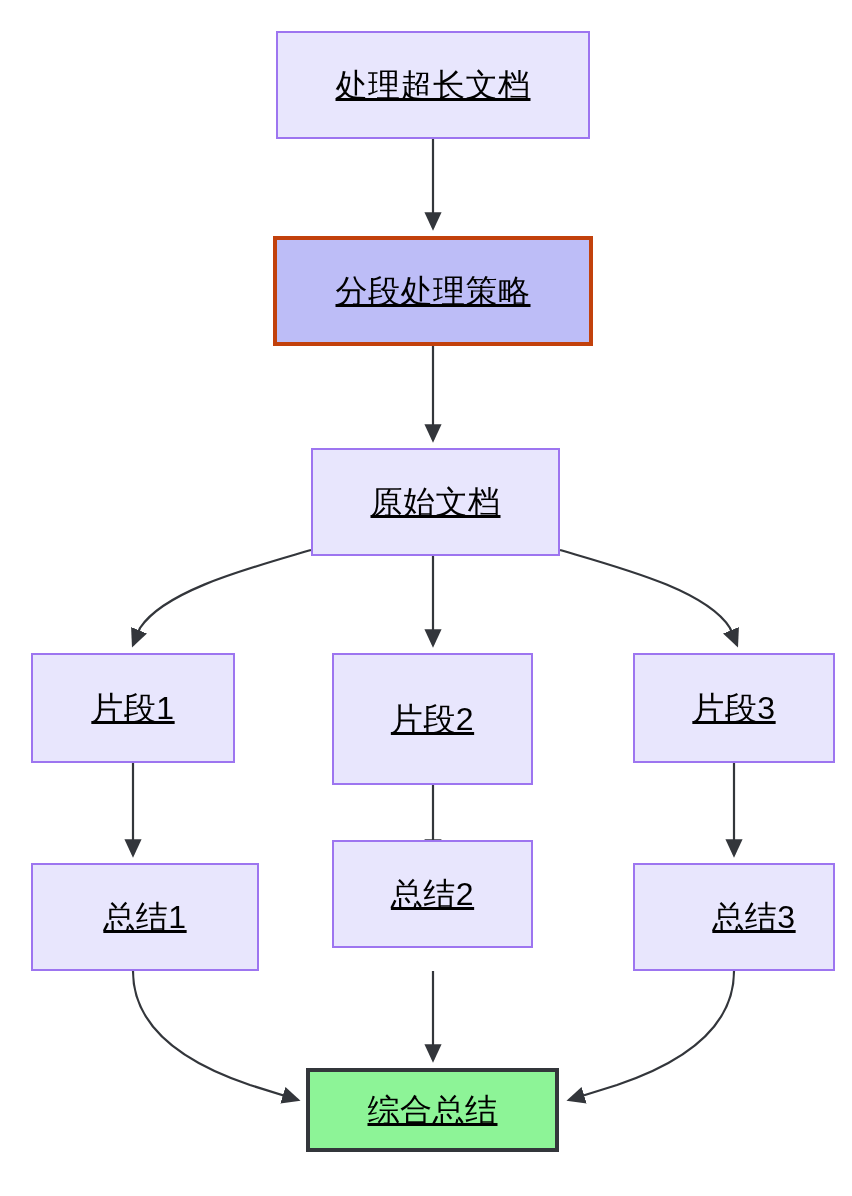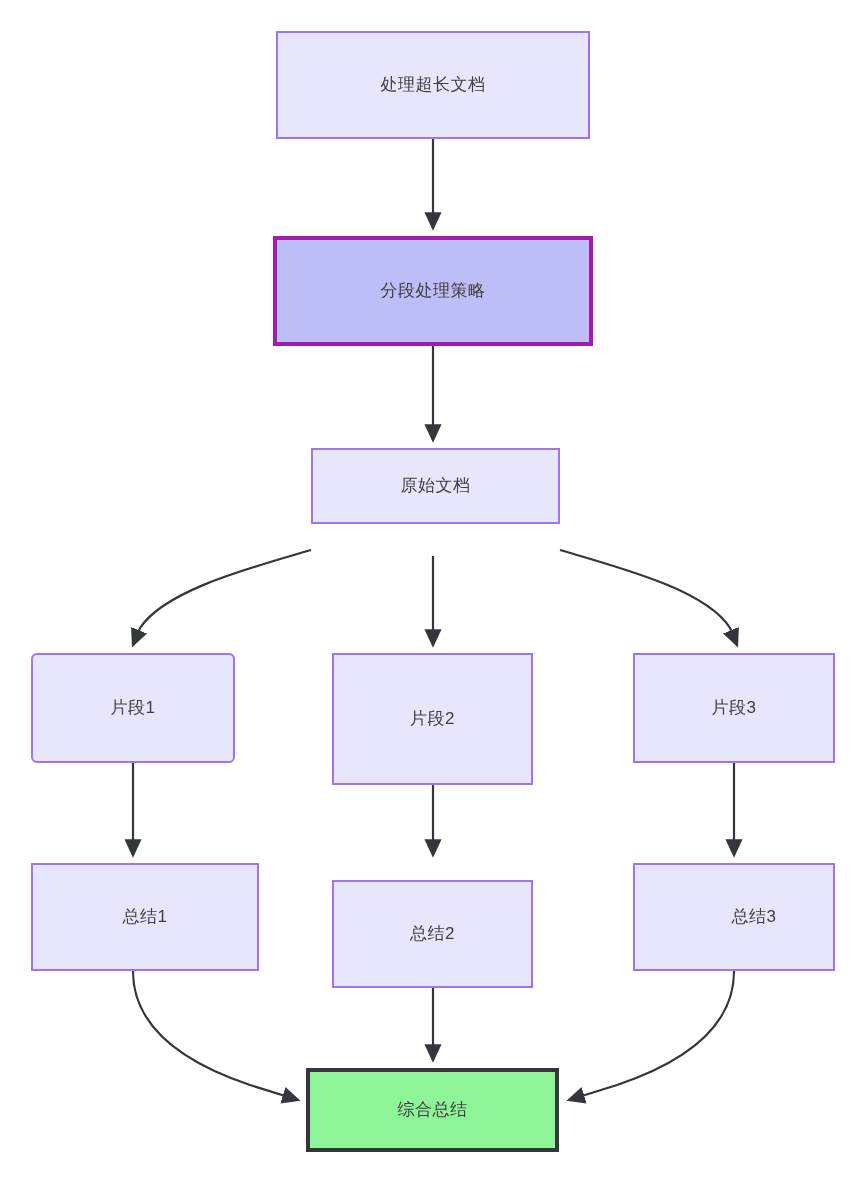--- a/index.html
+++ b/index.html
@@ -29,33 +29,34 @@
   }
   .node {
     position: absolute;
     box-sizing: border-box;
     display: flex;
     align-items: center;
     justify-content: center;
     text-align: center;
   }
   .node-label {
-    font-size: 17px;
+    font-size: 32px;
     line-height: 1.2;
-    color: #404040;
+    color: #000000;
     letter-spacing: 0.5px;
     white-space: nowrap;
+    text-decoration: underline;
   }
   .node.style-light {
     background: #e8e6fd;
     border: 2px solid #9d75f0;
   }
   .node.style-strong {
     background: #bdbdf7;
-    border: 4px solid #a21caf;
+    border: 4px solid #c2410c;
   }
   .node.style-accent {
     background: #8df497;
     border: 4px solid #33363b;
   }
 </style>
 </head>
 <body>
 
 <div id="diagram-root">
@@ -91,41 +92,41 @@
   </svg>
 
   <div class="node style-light" style="left:276px; top:31px; width:314px; height:108px;">
     <span class="node-label">处理超长文档</span>
   </div>
 
   <div class="node style-strong" style="left:273px; top:236px; width:320px; height:110px;">
     <span class="node-label">分段处理策略</span>
   </div>
 
-  <div class="node style-light" style="left:311px; top:448px; width:249px; height:76px;">
+  <div class="node style-light" style="left:311px; top:448px; width:249px; height:108px;">
     <span class="node-label">原始文档</span>
   </div>
 
-  <div class="node style-light" style="left:31px; top:653px; width:204px; height:110px;border-radius:6px;">
+  <div class="node style-light" style="left:31px; top:653px; width:204px; height:110px;">
     <span class="node-label">片段1</span>
   </div>
 
   <div class="node style-light" style="left:332px; top:653px; width:201px; height:132px;">
     <span class="node-label">片段2</span>
   </div>
 
   <div class="node style-light" style="left:633px; top:653px; width:202px; height:110px;align-items:center;">
     <span class="node-label">片段3</span>
   </div>
 
   <div class="node style-light" style="left:31px; top:863px; width:228px; height:108px;">
     <span class="node-label">总结1</span>
   </div>
 
-  <div class="node style-light" style="left:332px; top:880px; width:201px; height:108px;">
+  <div class="node style-light" style="left:332px; top:840px; width:201px; height:108px;">
     <span class="node-label">总结2</span>
   </div>
 
   <div class="node style-light" style="left:633px; top:863px; width:202px; height:108px;padding-left:40px;">
     <span class="node-label">总结3</span>
   </div>
 
   <div class="node style-accent" style="left:306px; top:1068px; width:253px; height:84px;">
     <span class="node-label">综合总结</span>
   </div>

